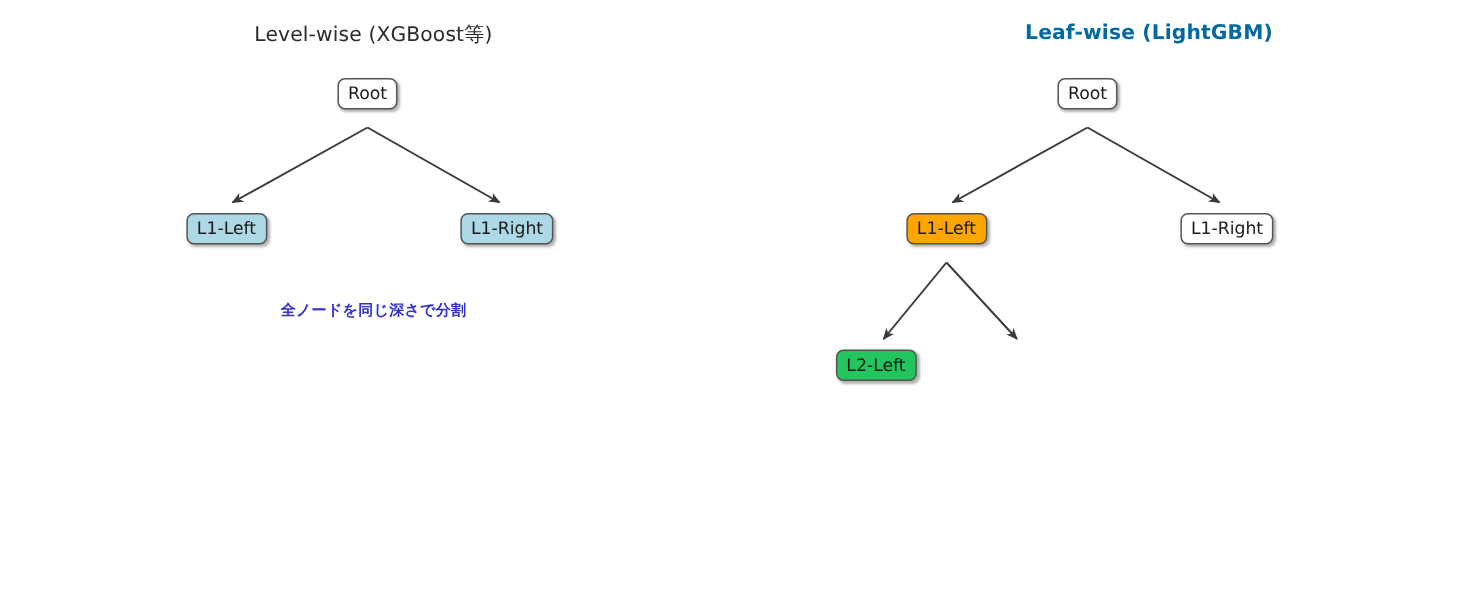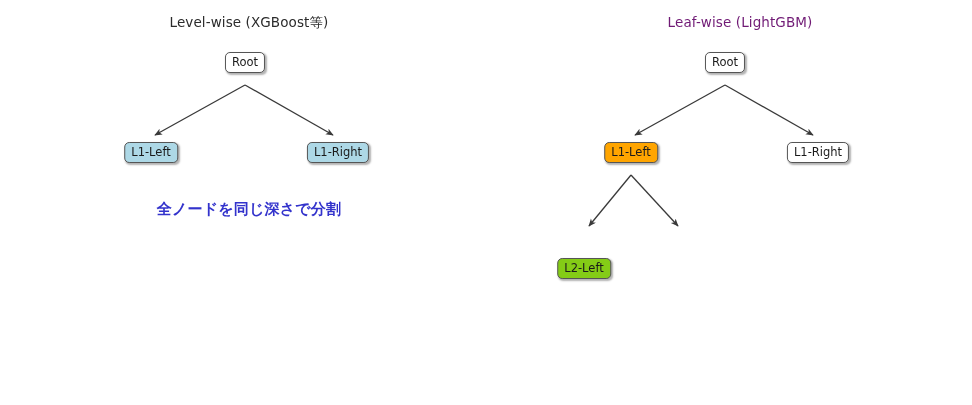--- a/index.html
+++ b/index.html
@@ -48,21 +48,21 @@
     box-shadow: 1.5px 1.5px 1.8px rgba(0,0,0,0.30);
     line-height: 1;
     padding: 0 6px;
     height: 21px;
   }
   .node.fill-white { background: #ffffff; }
   .node.fill-lightblue { background: #ADD8E6; }
   .node.fill-orange { background: #FFA500; }
   .annotation {
     position: absolute;
-    font-size: 15px;
+    font-size: 10px;
     font-weight: bold;
     white-space: nowrap;
     transform: translateX(-50%);
     font-family: "DejaVu Sans", "Liberation Sans", sans-serif;
     letter-spacing: 0.2px;
   }
 </style>
 </head>
 <body>
 
@@ -85,21 +85,21 @@
   </svg>
 
   <div class="panel-title" style="left: 249px; top: 14px; color: rgb(43, 43, 43);">Level-wise (XGBoost等)</div>
 
   <div class="node fill-white" style="left: 245px; top: 52px; background: rgb(255, 255, 255); border-color: rgb(85, 85, 85); color: rgb(26, 26, 26);">Root</div>
   <div class="node fill-lightblue" style="left: 151px; top: 142px; background: rgb(173, 216, 230); border-color: rgb(85, 85, 85); color: rgb(26, 26, 26);">L1-Left</div>
   <div class="node fill-lightblue" style="left: 338px; top: 142px; background: rgb(173, 216, 230); border-color: rgb(85, 85, 85); color: rgb(26, 26, 26);">L1-Right</div>
 
   <div class="annotation" style="left:249px;top:200px;color:#3333CC;">全ノードを同じ深さで分割</div>
 
-  <div class="panel-title" style="left: 740px; top: 14px; color: #701a75;">Leaf-wise (LightGBM)</div>
+  <div class="panel-title" style="left: 766px; top: 14px; color: #0369a1; font-weight: bold;">Leaf-wise (LightGBM)</div>
 
   <div class="node fill-white" style="left: 725px; top: 52px; background: rgb(255, 255, 255); border-color: rgb(85, 85, 85); color: rgb(26, 26, 26);">Root</div>
   <div class="node fill-orange" style="left: 631px; top: 142px; background: rgb(255, 165, 0); border-color: rgb(85, 85, 85); color: rgb(26, 26, 26);">L1-Left</div>
   <div class="node fill-white" style="left: 818px; top: 142px; background: rgb(255, 255, 255); border-color: rgb(85, 85, 85); color: rgb(26, 26, 26);">L1-Right</div>
-  <div class="node fill-orange" style="left: 584px; top: 233px; background: #84cc16; border-color: rgb(85, 85, 85); color: rgb(26, 26, 26); margin-top: 25px;">L2-Left</div>
+  <div class="node fill-orange" style="left: 584px; top: 233px; background: #22c55e; border-color: rgb(85, 85, 85); color: rgb(26, 26, 26);">L2-Left</div>
 
 
 </div>
 
 </body></html>

